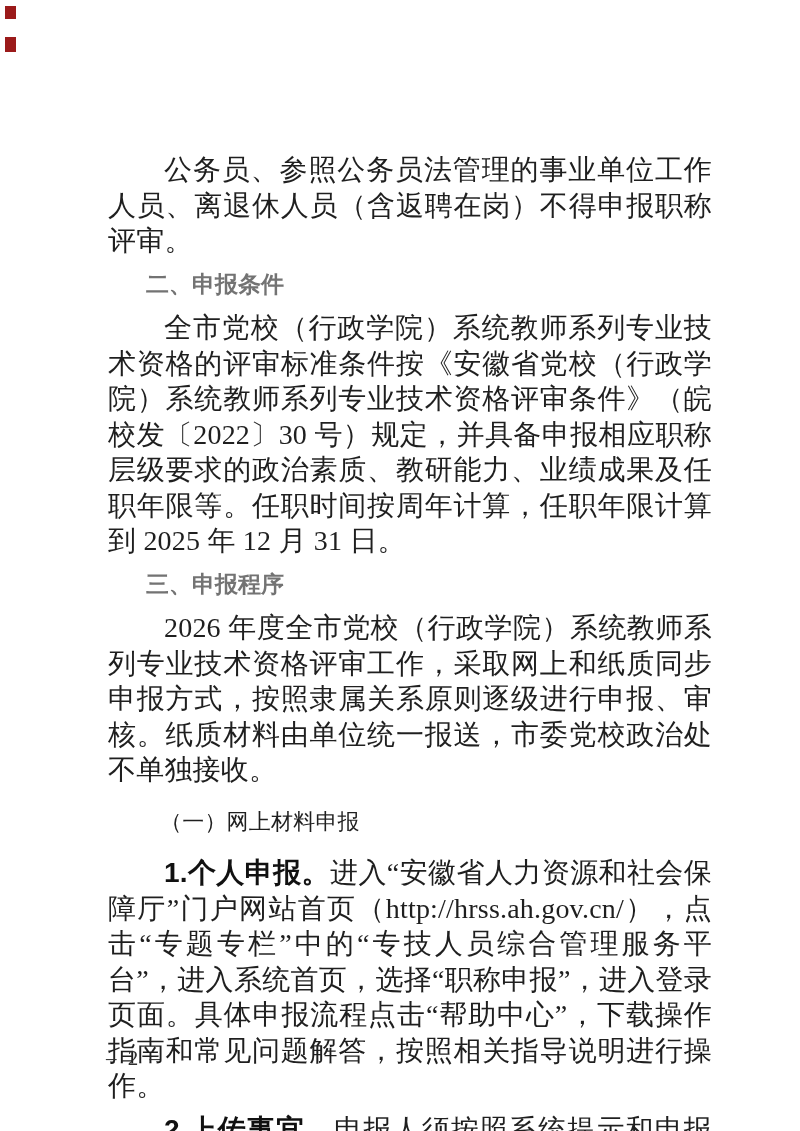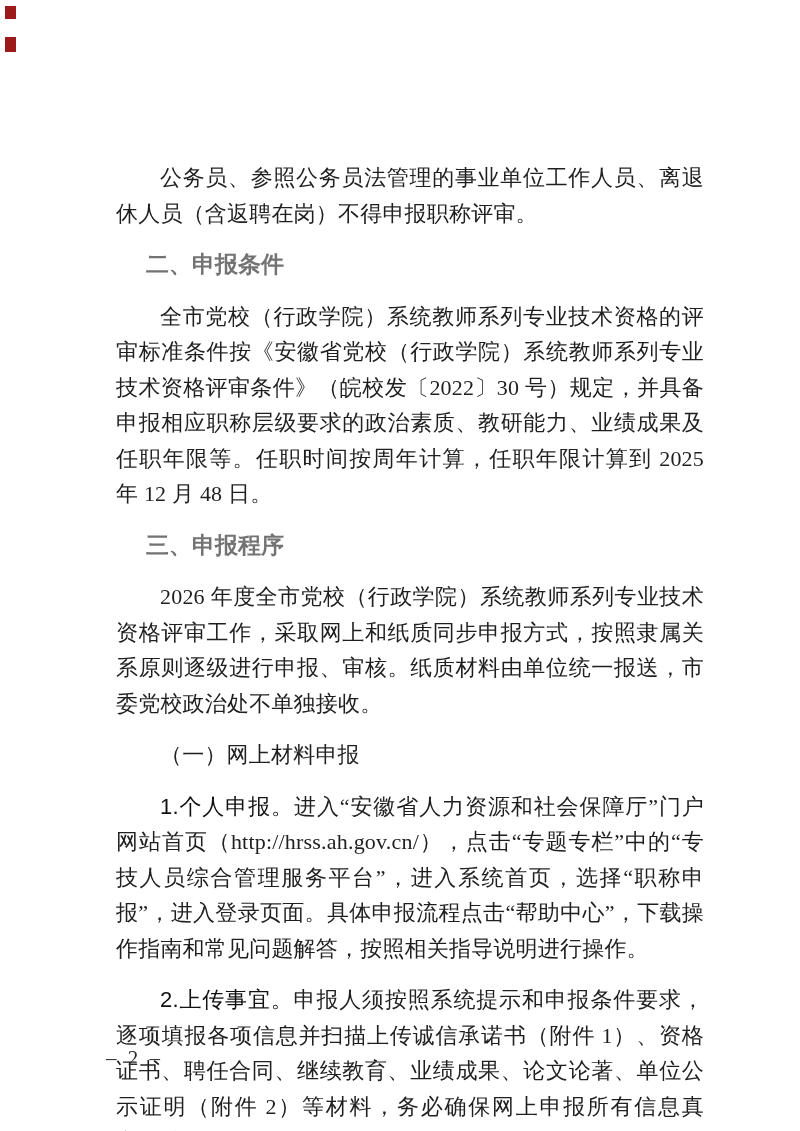--- a/index.html
+++ b/index.html
@@ -12,22 +12,22 @@
     font-family: "Liberation Serif", "DejaVu Serif", serif;
   }
   .content {
     position: absolute;
     left: 100px;
     top: 144px;
     width: 620px;
     color: #1f1f1f;
   }
   .para {
-    margin: 16px;
-    font-size: 22px;
+    margin: 8px;
+    font-size: 28px;
     line-height: 35.5px;
     text-align: justify;
     text-justify: inter-character;
     text-indent: 2em;
     letter-spacing: 0.2px;
   }
   .heading {
     margin: 0;
     font-size: 23px;
     line-height: 35.5px;
@@ -38,21 +38,21 @@
   }
   .subheading {
     margin: 16px;
     font-size: 22px;
     line-height: 35.5px;
     text-indent: 2em;
     letter-spacing: 0.2px;
   }
   .lead {
     font-family: "Liberation Sans", "DejaVu Sans", sans-serif;
-    font-weight: 400;
+    font-weight: 700;
     color: #111111;
   }
   .footer {
     position: absolute;
     left: 106px;
     top: 1045px;
     font-size: 21px;
     line-height: 26px;
     color: #2e2e2e;
     word-spacing: 6px;
@@ -68,21 +68,21 @@
 </style>
 </head>
 <body style="background: rgb(255, 255, 255);">
 
 <div class="corner-mark m1" style="background: rgb(155, 26, 26);"></div>
 <div class="corner-mark m2" style="background: rgb(155, 26, 26);"></div>
 
 <main class="content">
   <p class="para">公务员、参照公务员法管理的事业单位工作人员、离退休人员（含返聘在岗）不得申报职称评审。</p>
   <p class="heading">二、申报条件</p>
-  <p class="para">全市党校（行政学院）系统教师系列专业技术资格的评审标准条件按《安徽省党校（行政学院）系统教师系列专业技术资格评审条件》（皖校发〔2022〕30 号）规定，并具备申报相应职称层级要求的政治素质、教研能力、业绩成果及任职年限等。任职时间按周年计算，任职年限计算到 2025 年 12 月 48 日。</p>
+  <p class="para">全市党校（行政学院）系统教师系列专业技术资格的评审标准条件按《安徽省党校（行政学院）系统教师系列专业技术资格评审条件》（皖校发〔2022〕30 号）规定，并具备申报相应职称层级要求的政治素质、教研能力、业绩成果及任职年限等。任职时间按周年计算，任职年限计算到 2025 年 12 月 31 日。</p>
   <p class="heading">三、申报程序</p>
   <p class="para">2026 年度全市党校（行政学院）系统教师系列专业技术资格评审工作，采取网上和纸质同步申报方式，按照隶属关系原则逐级进行申报、审核。纸质材料由单位统一报送，市委党校政治处不单独接收。</p>
   <p class="subheading">（一）网上材料申报</p>
   <p class="para"><b class="lead">1.个人申报。</b><span>进入“安徽省人力资源和社会保障厅”门户网站首页（http://hrss.ah.gov.cn/），点击“专题专栏”中的“专技人员综合管理服务平台”，进入系统首页，选择“职称申报”，进入登录页面。具体申报流程点击“帮助中心”，下载操作指南和常见问题解答，按照相关指导说明进行操作。</span></p>
   <p class="para"><b class="lead">2.上传事宜。</b><span>申报人须按照系统提示和申报条件要求，逐项填报各项信息并扫描上传诚信承诺书（附件 1）、资格证书、聘任合同、继续教育、业绩成果、论文论著、单位公示证明（附件 2）等材料，务必确保网上申报所有信息真实、准确、规范，图</span></p>
 </main>
 
 <footer class="footer">– 2 –</footer>
 
 </body></html>

